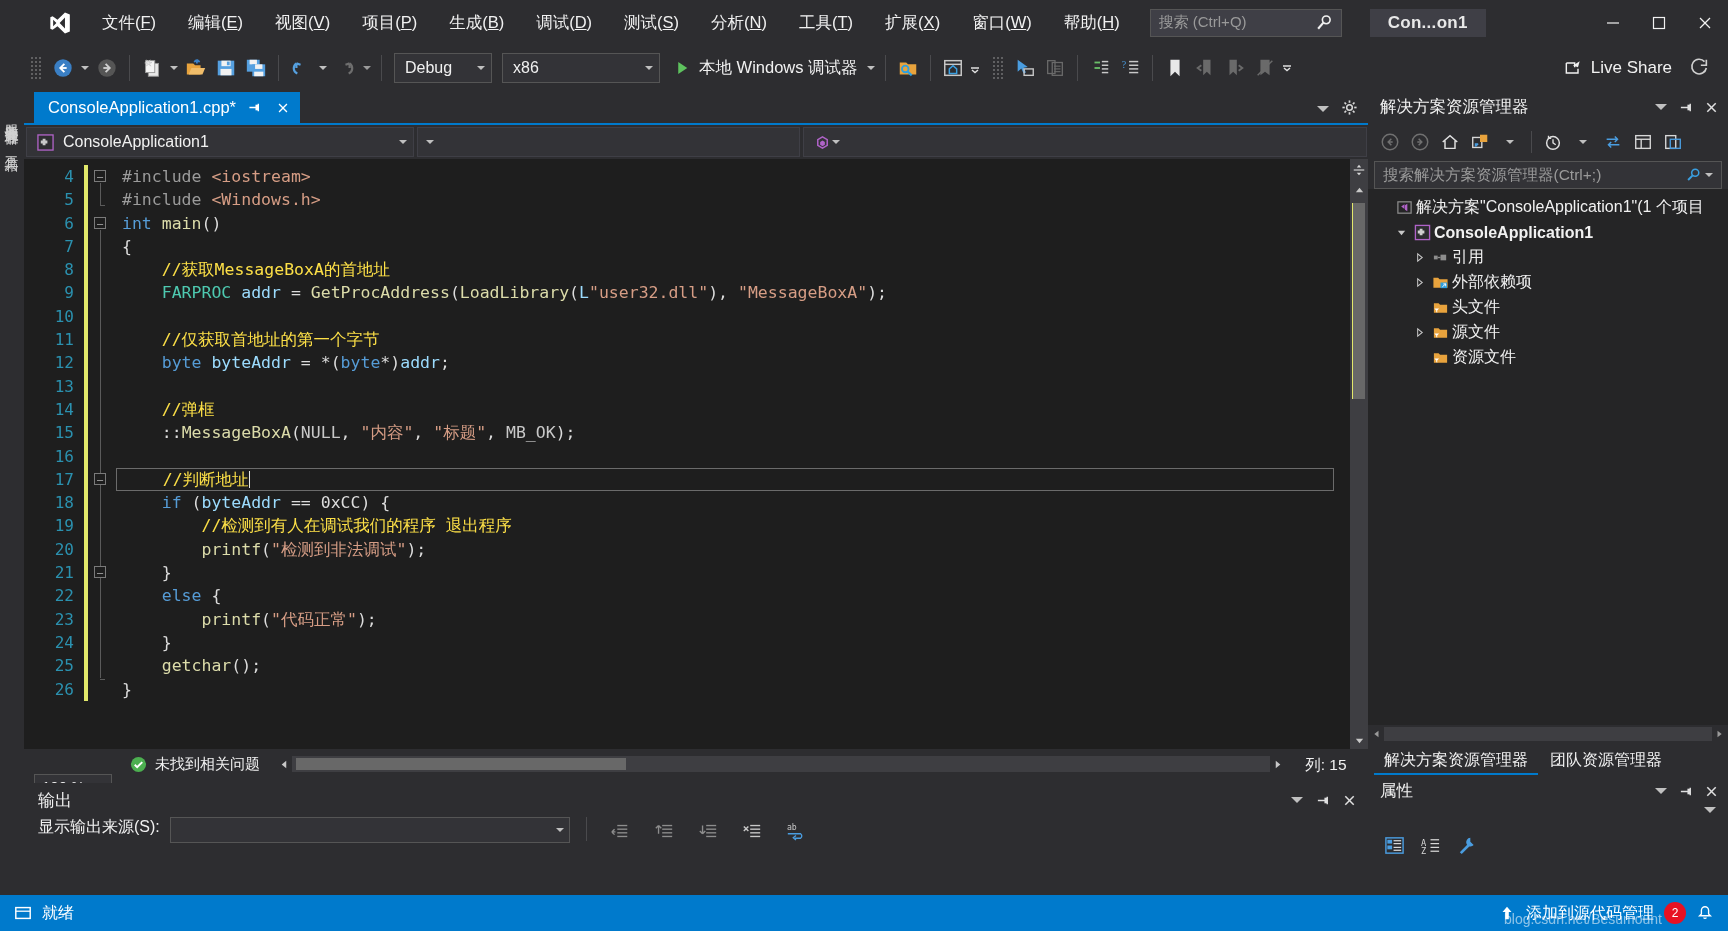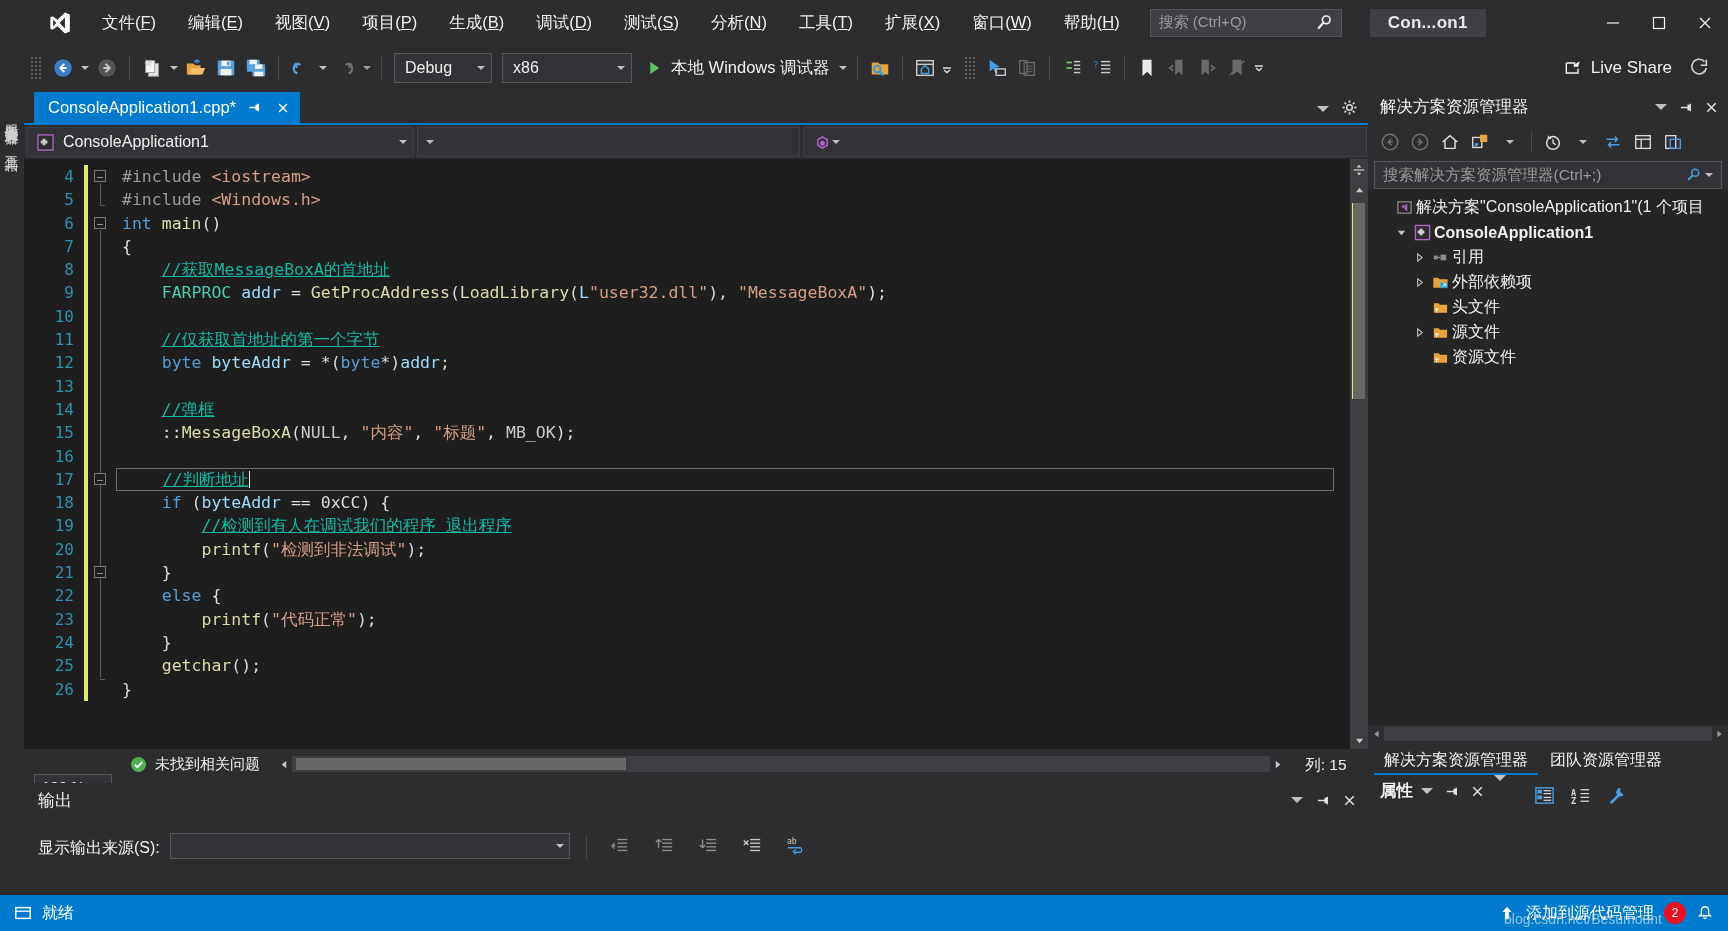--- a/index.html
+++ b/index.html
@@ -80,21 +80,21 @@
   .editor { flex:1; display:flex; min-width:0; position:relative; overflow:hidden; background:#1e1e1e; }
   .gutter-num { width:58px; flex:0 0 58px; text-align:right; padding-right:8px; color:#2b91af; font-family:"DejaVu Sans Mono","Liberation Mono",monospace; font-size:16px; background:#1e1e1e; padding-top:6px; }
   .gutter-num div { height:23.3px; line-height:23.3px; }
   .track { width:8px; flex:0 0 8px; background:#1e1e1e; padding-top:6px; }
   .track .seg { width:4px; margin-left:2px; background:#e2e86b; }
   .glyphs { width:26px; flex:0 0 26px; background:#1e1e1e; padding-top:6px; position:relative; }
   .code { flex:1; position:relative; padding-top:6px; font-family:"DejaVu Sans Mono","Liberation Mono",monospace; font-size:16.5px; white-space:pre; overflow:hidden; }
   .code .ln { height:23.3px; line-height:23.3px; padding-left:6px; }
   .kw   { color:#569cd6; }
   .kw2  { color:#4ec9b0; }
-  .cmt  { color:#14b8a6;text-decoration:underline; }
+  .cmt  { color:#fde047; }
   .str  { color:#d69d85; }
   .fn   { color:#dcdcaa; }
   .var  { color:#9cdcfe; }
   .pp   { color:#9b9b9b; }
   .plain{ color:#dcdcdc; }
   .mac  { color:#c8c8c8; }
   .caret-txt { display:inline-block; width:1px; height:17px; background:#e6e6e6; vertical-align:-3px; }
 
   
   .fold { position:absolute; width:12px; height:12px; border:1px solid #7a7a7a; color:#b4b4b4; font-size:11px; line-height:10px; text-align:center; background:#1e1e1e; }
@@ -116,21 +116,21 @@
   .hscroll .bar { flex:1; height:16px; background:#3e3e42; position:relative; }
   .hscroll .bar .th { position:absolute; top:2px; height:12px; background:#686868; }
   .pos { display:flex; align-items:center; gap:26px; padding-right:18px; font-size:15.5px; color:#f1f1f1;flex-direction:column; }
 
   
   .outpane { height:112px; flex:0 0 112px; background:#2d2d30; display:flex; flex-direction:column; margin:4px 0 0 0; }
   .outhdr { height:34px; display:flex; align-items:center; padding:0 8px 0 14px; }
   .outhdr .title { font-size:17px; }
   .outhdr .sp { flex:1; }
   .outhdr .b { width:22px; height:22px; display:flex; align-items:center; justify-content:center; margin-left:4px; }
-  .outtools { height:42px; display:flex; align-items:flex-end; padding-left:14px; gap:10px; }
+  .outtools { height:42px; display:flex; align-items:flex-start; padding-left:14px; gap:10px; }
   .outtools .lbl { font-size:16px; }
   .outcombo { width:400px; height:26px; background:#333337; border:1px solid #555; display:flex; align-items:center; padding:0 5px; }
   .outcombo .sp { flex:1; }
   .out-sep { width:1px; height:24px; background:#4a4a4d; margin:0 6px; }
   .out-btn { width:34px; height:28px; display:flex; align-items:center; justify-content:center; }
 
   
   .rightdock { width:360px; flex:0 0 360px; display:flex; flex-direction:column; background:#2d2d30; }
   .panel-hdr { height:32px; display:flex; align-items:center; padding:0 6px 0 12px; }
   .panel-hdr .t { font-size:16.5px; flex:1; }
@@ -144,21 +144,21 @@
   .trow { height:25px; display:flex; align-items:center; font-size:16px; color:#f1f1f1; white-space:nowrap; cursor:default; }
   .tw { width:18px; display:flex; align-items:center; justify-content:center; flex:0 0 18px; }
   .tico { width:24px; display:flex; align-items:center; justify-content:center; flex:0 0 24px; }
   .tlbl.bold { font-weight:bold; }
   .tree-hscroll { height:18px; background:#2d2d30; display:flex; align-items:center; }
   .tree-hscroll .ar { width:16px; display:flex; align-items:center; justify-content:center; }
   .tree-hscroll .bar { flex:1; height:14px; background:#3e3e42; }
   .se-tabs { height:32px; display:flex; align-items:flex-end; padding-left:6px; gap:2px; }
   .se-tab { height:28px; display:flex; align-items:center; padding:0 10px; font-size:16px; color:#f1f1f1; border-bottom:2px solid transparent; cursor:default; }
   .se-tab.active { border-bottom-color:#007acc; }
-  .props { height:120px; flex:0 0 120px; display:flex; flex-direction:row;font-weight:bold; }
+  .props { height:120px; flex:0 0 120px; display:flex; flex-direction:column; }
   .props-tools { height:40px; display:flex; align-items:center; padding-left:10px; gap:4px; }
   .props-tools .b { width:32px; height:30px; display:flex; align-items:center; justify-content:center; }
   .props-body { flex:1; background:#2d2d30; }
 
   
   .statusbar { height:36px; flex:0 0 36px; background:#007acc; display:flex; align-items:center; color:#fff; font-size:16px; }
   .sb-left { display:flex; align-items:center; gap:10px; padding-left:14px; }
   .sb-spacer { flex:1; }
   .sb-right { display:flex; align-items:center; gap:10px; padding-right:6px; }
   .sb-badge { width:22px; height:22px; border-radius:50%; background:#e81123; color:#fff; font-size:12px; display:flex; align-items:center; justify-content:center; }
@@ -295,21 +295,21 @@
     <div class="tb-caret">
         <div class="caret-d dim"></div>
       </div>
     <div class="tb-sep"></div>
     <div class="combo" style="width:98px">
       <div class="val">Debug</div>
       <div class="cv">
           <div class="caret-d"></div>
         </div>
     </div>
-    <div class="combo" style="width:130px">
+    <div class="combo" style="width:158px">
       <div class="val">x86</div>
       <div class="cv">
           <div class="caret-d"></div>
         </div>
     </div>
     <div class="run-btn">
       <svg viewBox="0 0 24 24" style="width:18px;height:18px">
           <path d="M7 4 L19 12 L7 20z" fill="#5ec25e"></path>
         </svg>
       <div class="lbl">本地 Windows 调试器</div>

